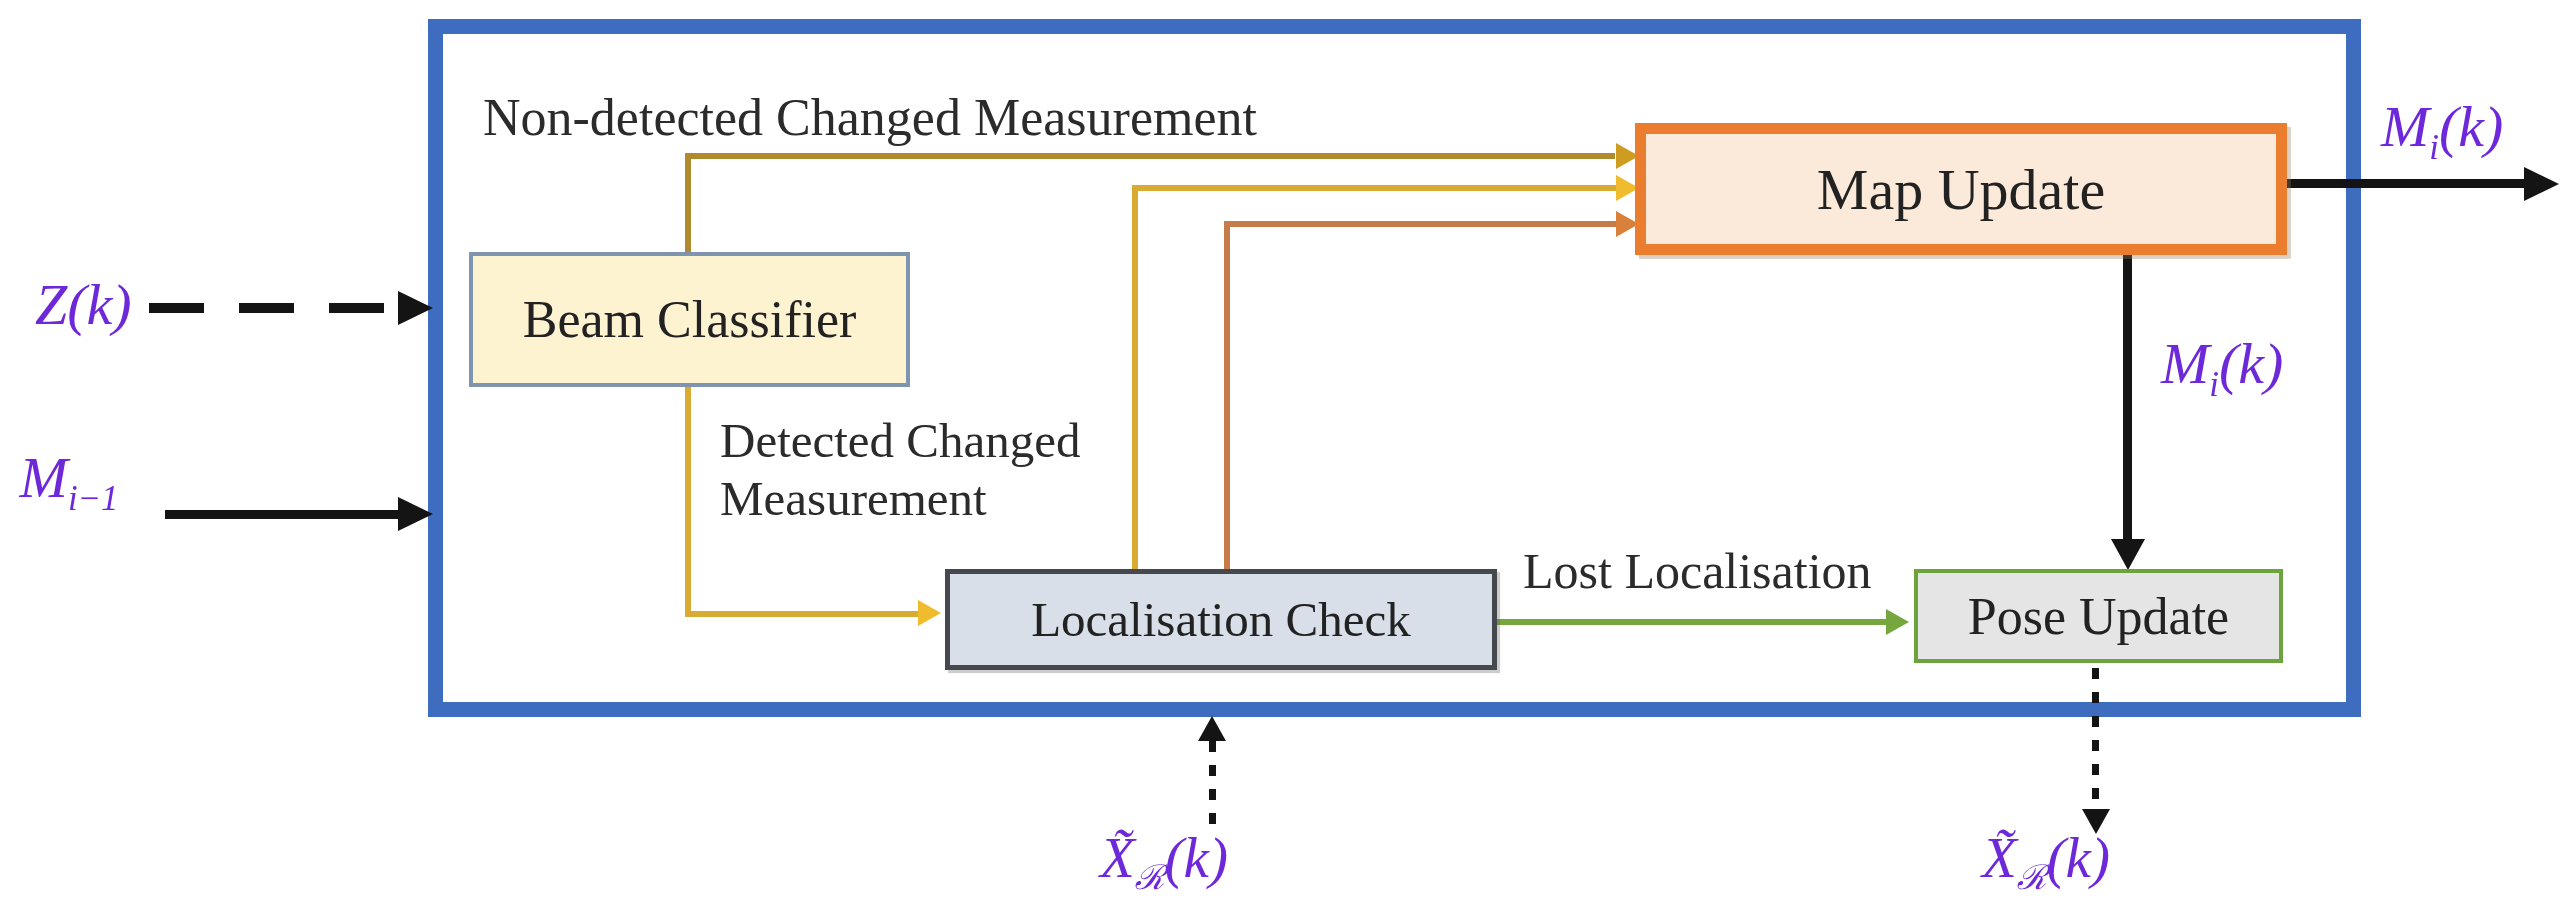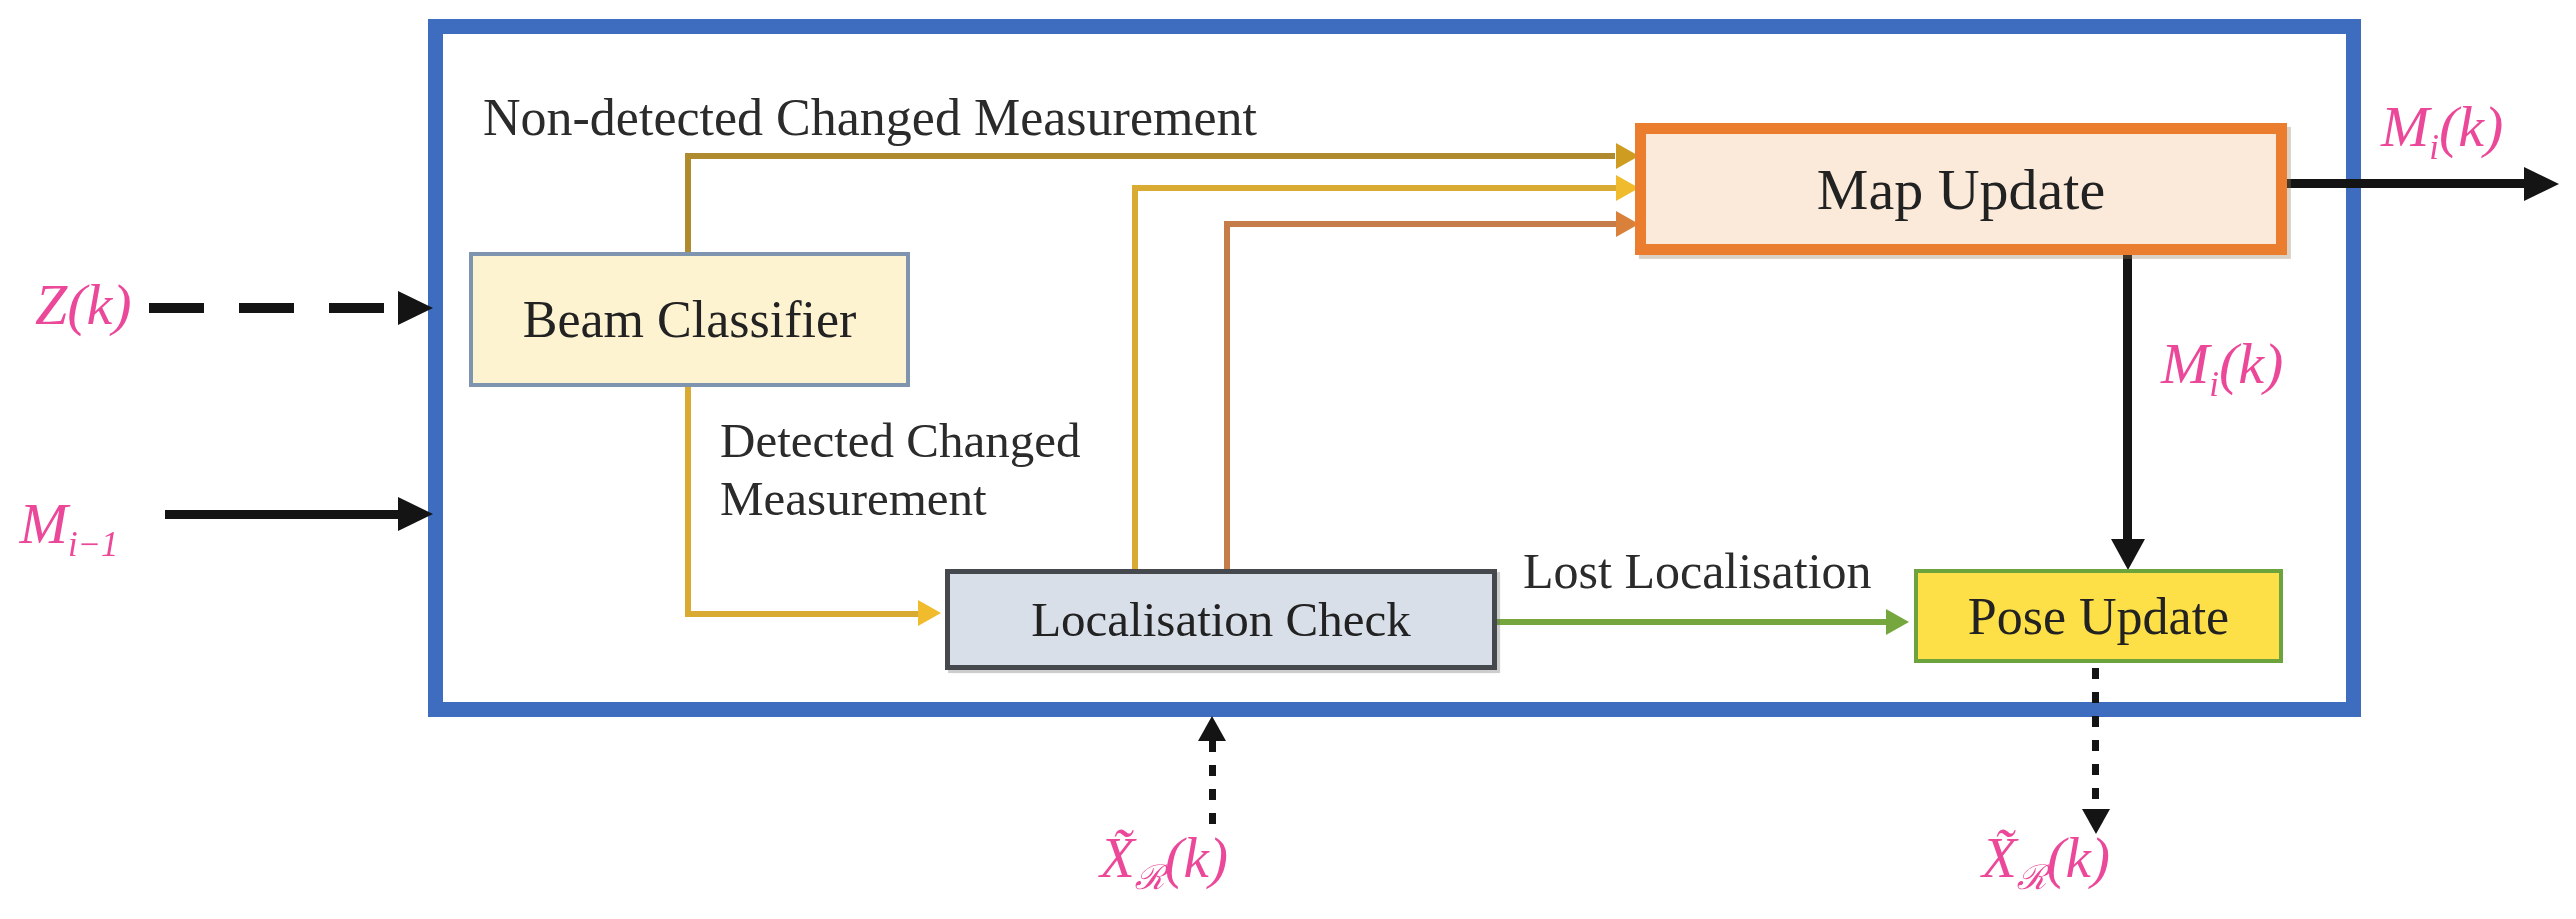--- a/index.html
+++ b/index.html
@@ -24,21 +24,21 @@
   }
   .node-beam{left:469px;top:252px;width:441px;height:135px;
     background:#fdf3d1;border:4.7px solid #7e94af;font-size:52px;}
   .node-map{left:1635px;top:123px;width:652px;height:132px;
     background:#fbe9d9;border:11.8px solid #ea7d2e;font-size:58px;
     box-shadow:3.9px 3.9px 0 rgba(150,120,90,0.35);}
   .node-loc{left:945px;top:569px;width:552px;height:101px;
     background:#d9dfe9;border:5.5px solid #45494d;font-size:49px;
     box-shadow:3.1px 3.1px 0 rgba(90,90,90,0.3);}
   .node-pose{left:1914px;top:569px;width:369px;height:94px;
-    background:#fde047;border:4.7px solid #6da33c;font-size:52px;}
+    background:#e5e5e5;border:4.7px solid #6da33c;font-size:52px;}
   
   .line{position:absolute;}
   .olive{background:#b08a2e;}
   .gold{background:#d9ab33;}
   .orangeln{background:#c57c49;}
   .greenln{background:#76a73f;}
   .blackln{background:#141414;}
   
   .ah{position:absolute;width:0;height:0;}
   .ah-right-olive{border-top:13.4px solid transparent;border-bottom:13.4px solid transparent;border-left:23.6px solid #cf9c22;}
@@ -54,21 +54,21 @@
     height:10.2px;
     background:repeating-linear-gradient(to right,#141414 0 55px,transparent 55px 90px);
   }
   .dotted-v{
     width:7px;
     background:repeating-linear-gradient(to bottom,#141414 0 11px,transparent 11px 24px);
   }
   
   .lbl{position:absolute;white-space:nowrap;}
   .ann{font-size:50px;color:#2b2b2b;}
-  .math{font-style:italic;font-size:58px;color:#ec4899;}
+  .math{font-style:italic;font-size:58px;color:#6d28d9;}
   .math sub{font-size:60%;font-style:italic;line-height:0;}
   .center{text-align:left;}
 </style>
 </head>
 <body>
 
 <div class="canvas">
 
   <div class="outer-box"></div>
 
@@ -129,21 +129,21 @@
     <div>Measurement</div>
   </div>
 
 
   <div class="lbl ann" style="left:1523px;top:542px;">Lost Localisation</div>
 
   <div class="lbl math" style="left:35px;top:271px;">
     <span>Z</span><span>(k)</span>
   </div>
 
-  <div class="lbl math" style="left:19.6px;top:490px;">
+  <div class="lbl math" style="left:19.6px;top:444px;">
     <span>M</span><sub>i−1</sub>
   </div>
 
   <div class="lbl math" style="left:2381px;top:93px;">
     <span>M</span><sub>i</sub><span>(k)</span>
   </div>
 
   <div class="lbl math" style="left:2161px;top:330px;">
     <span>M</span><sub>i</sub><span>(k)</span>
   </div>

